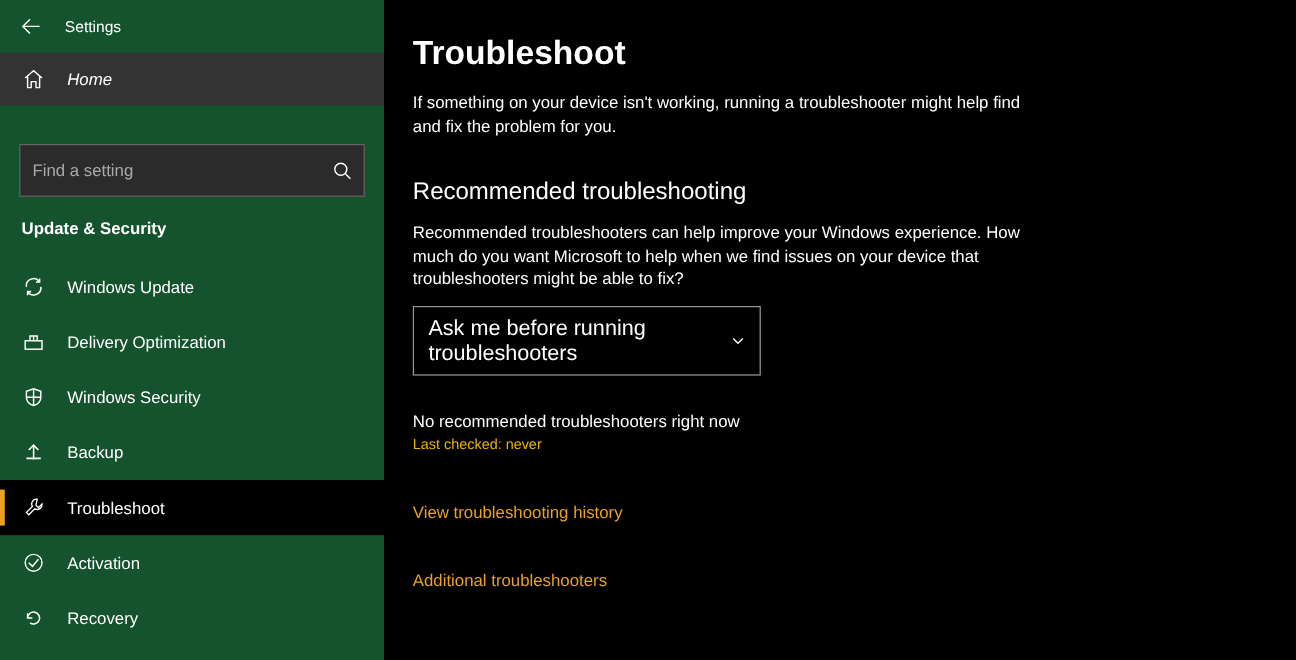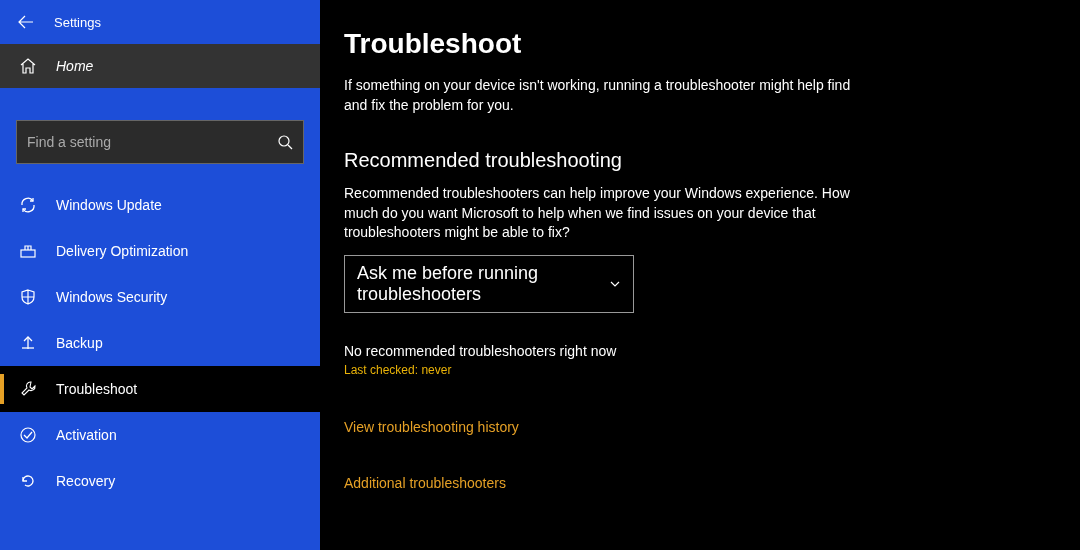--- a/index.html
+++ b/index.html
@@ -8,21 +8,21 @@
       height: 550px;
       background: #000;
       color: #fff;
       font-family: "Segoe UI", Arial, sans-serif;
       font-size: 14px;
       overflow: hidden;
       display: flex;
     }
     .sidebar {
       width: 320px;
-      background: #1d4ed8;
+      background: #14532d;
       height: 100%;
       display: flex;
       flex-direction: column;
     }
     .header {
       display: flex;
       align-items: center;
       padding: 14px 18px;
       gap: 20px;
     }
@@ -190,20 +190,21 @@
   <div class="search-box">
     <span class="search-placeholder">Find a setting</span>
     <span class="search-icon">
       <svg width="16" height="16" viewBox="0 0 16 16">
           <circle cx="7" cy="7" r="5" stroke="#fff" stroke-width="1.2" fill="none"></circle>
           <line x1="11" y1="11" x2="15" y2="15" stroke="#fff" stroke-width="1.2"></line>
         </svg>
     </span>
   </div>
 
+  <div class="section-title">Update &amp; Security</div>
 
   <div class="nav-list">
     <div class="nav-item">
       <span class="icon-slot">
         <svg width="18" height="18" viewBox="0 0 18 18">
             <path d="M3 9 A6 6 0 0 1 14 5 M15 9 A6 6 0 0 1 4 13" stroke="#fff" stroke-width="1.3" fill="none"></path>
             <path d="M14 2 V5 H11 M4 16 V13 H7" stroke="#fff" stroke-width="1.3" fill="none"></path>
           </svg>
       </span>
       <span class="nav-label">Windows Update</span>

